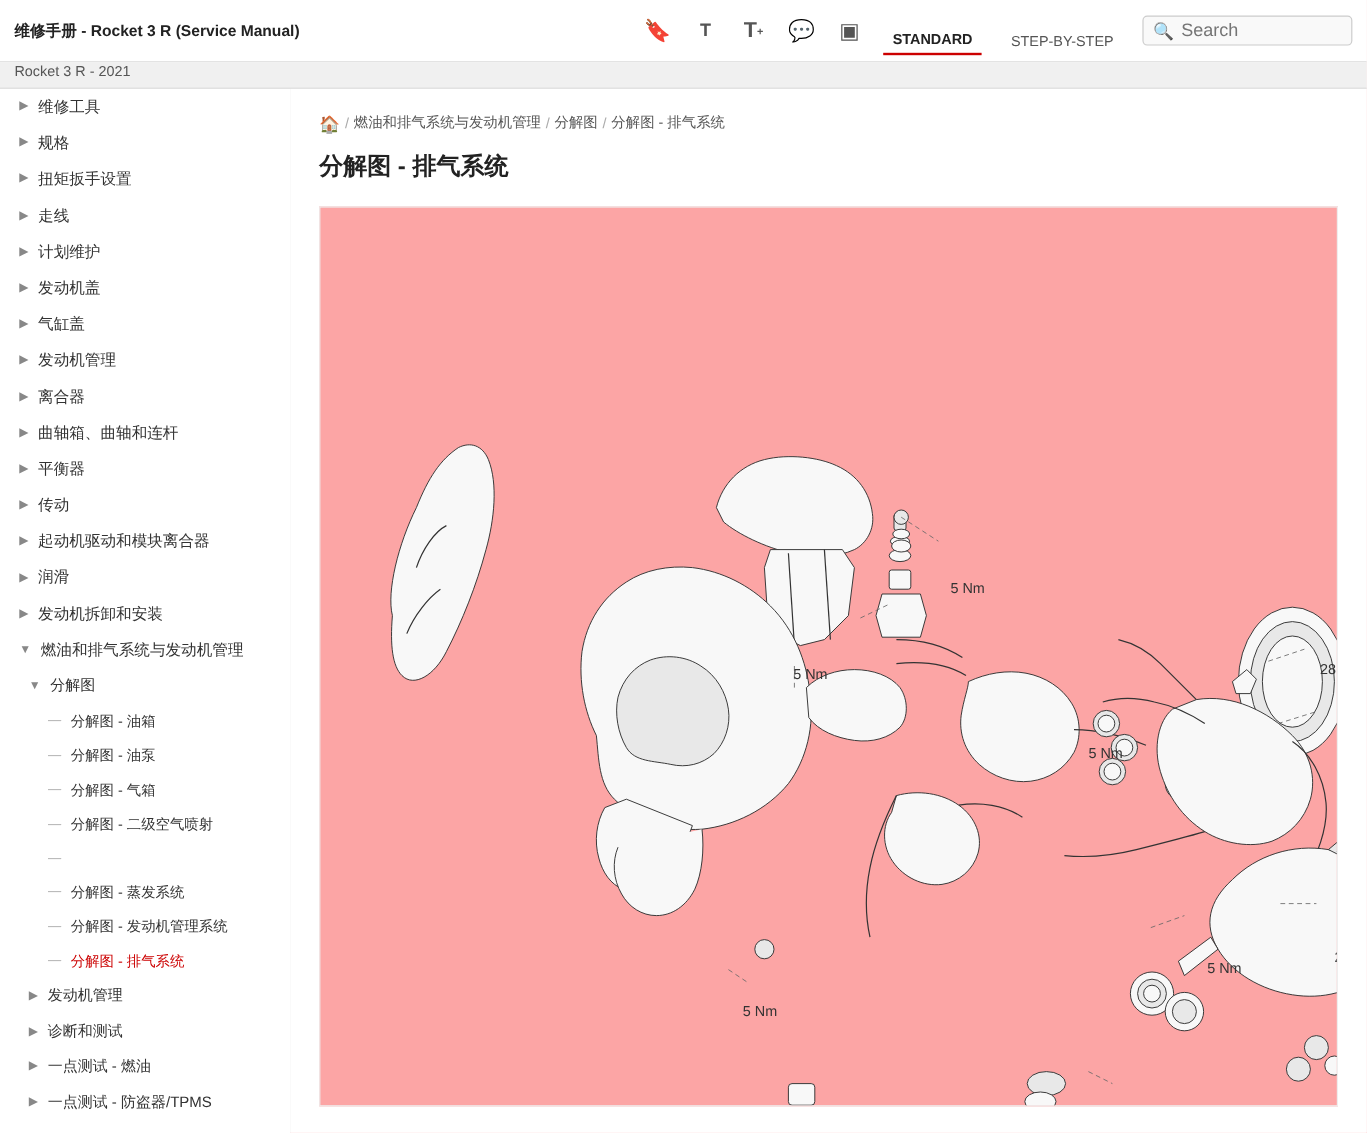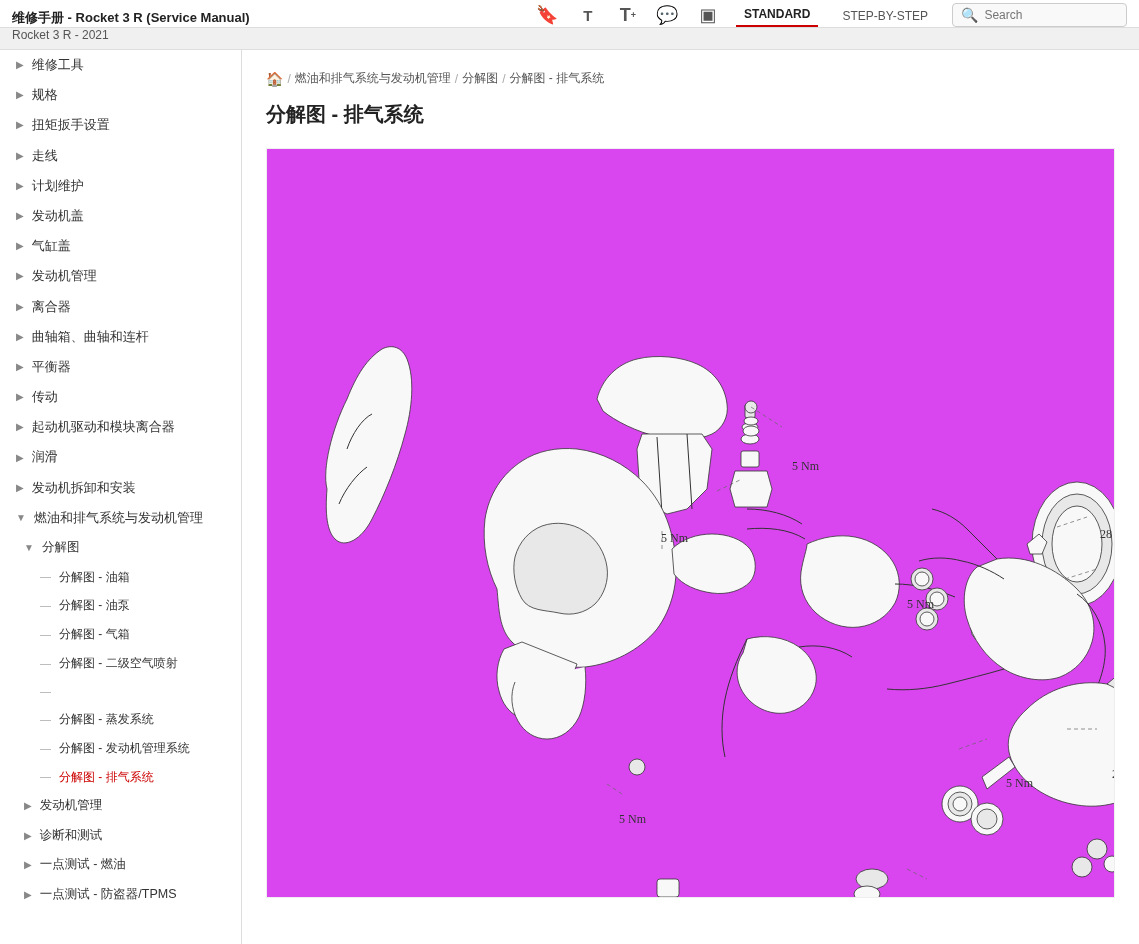--- a/index.html
+++ b/index.html
@@ -1,35 +1,35 @@
 <!DOCTYPE html>
 <html><head>
   <meta charset="utf-8">
   <style>
     * { box-sizing: border-box; margin: 0; padding: 0; }
     body { font-family: Arial, sans-serif; font-size: 13px; color: #333; background: #fff; height: 944px; overflow: hidden; display: flex; flex-direction: column; }
 
     
     #topbar {
-      display: flex; align-items: flex-end; background: #fff; border-bottom: 1px solid #ddd;
-      height: 28px; padding: 0 12px; gap: 16px; flex-shrink: 0;
+      display: flex; align-items: center; background: #fff; border-bottom: 1px solid #ddd;
+      height: 52px; padding: 0 12px; gap: 16px; flex-shrink: 0;
     }
     #topbar-title { font-size: 13px; font-weight: bold; flex-shrink: 0; color: #222; }
     #topbar-spacer { flex: 1; }
     .topbar-icon { width: 24px; height: 24px; display: flex; align-items: center; justify-content: center; cursor: pointer; color: #555; font-size: 18px; }
     .topbar-nav-btn {
       font-size: 12px; color: #555; cursor: pointer; padding: 4px 8px;
       border: none; background: none; white-space: nowrap; margin-top: 16px;
     }
     .topbar-nav-btn.active { border-bottom: 2px solid #c00; color: #222; font-weight: bold; }
     .search-box {
       display: flex; align-items: center; border: 1px solid #ccc; border-radius: 4px;
       padding: 3px 8px; gap: 6px; width: 175px; background: #f9f9f9;
     }
-    .search-box input { border: none; background: none; outline: none; font-size: 12px; width: 100%; color: #4d7c0f; }
+    .search-box input { border: none; background: none; outline: none; font-size: 15px; width: 100%; color: #4d7c0f; }
     .search-icon-svg { color: #888; font-size: 14px; flex-shrink: 0; }
 
     
     #subtitle-bar {
       background: #f0f0f0; border-bottom: 1px solid #ddd;
       height: 22px; display: flex; align-items: flex-start; padding: 0 12px;
       font-size: 12px; color: #555; flex-shrink: 0;
     }
 
     
@@ -59,21 +59,21 @@
 
     
     .breadcrumb { display: flex; align-items: center; gap: 4px; font-size: 12px; color: #555; }
     .breadcrumb-sep { color: #aaa; }
     .breadcrumb-link { color: #555; cursor: pointer; }
     .home-icon { font-size: 14px; cursor: pointer; color: #555; }
 
     
     #diagram-area {
       width: 100%; min-height: 750px; position: relative; border: 1px solid #eee;
-      background: #d946ef; overflow: hidden; font-family: Liberation Serif, serif;
+      background: #fca5a5; overflow: hidden;
     }
     .torque-label {
       position: absolute; font-size: 12px; color: #333; font-weight: normal; white-space: nowrap;
     }
   </style>
 </head>
 <body>
 
 <div id="topbar">
   <span id="topbar-title">维修手册 - Rocket 3 R (Service Manual)</span>

